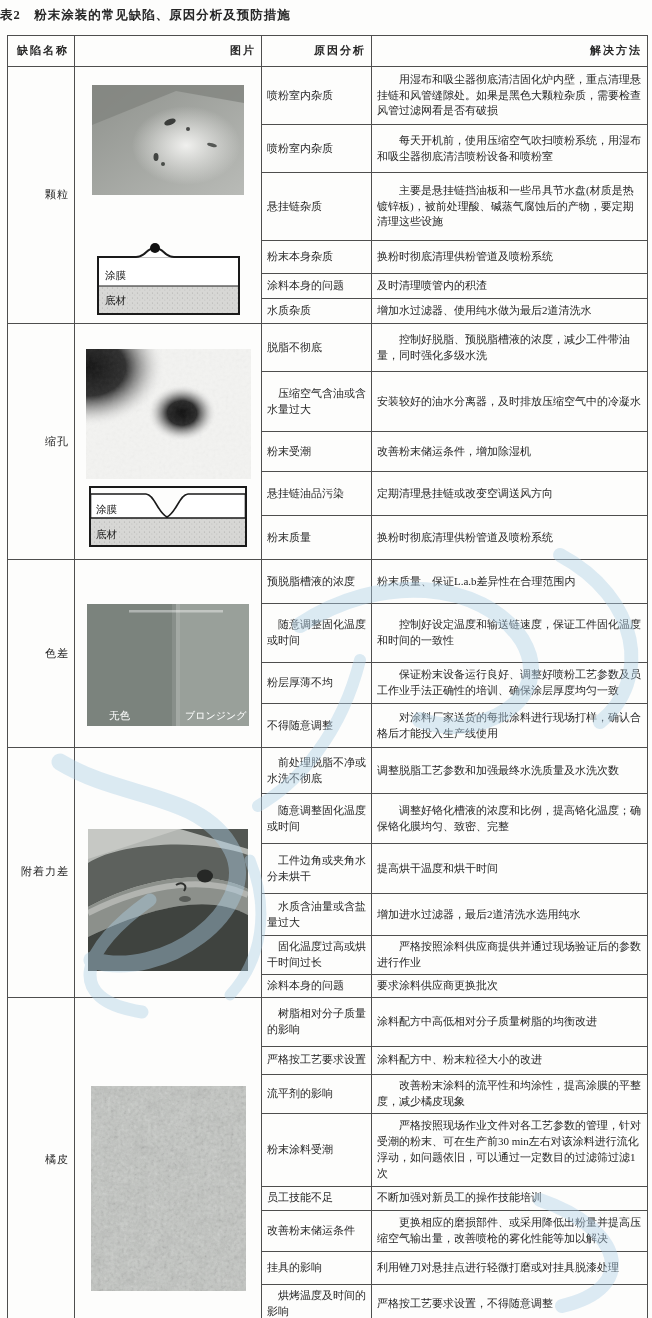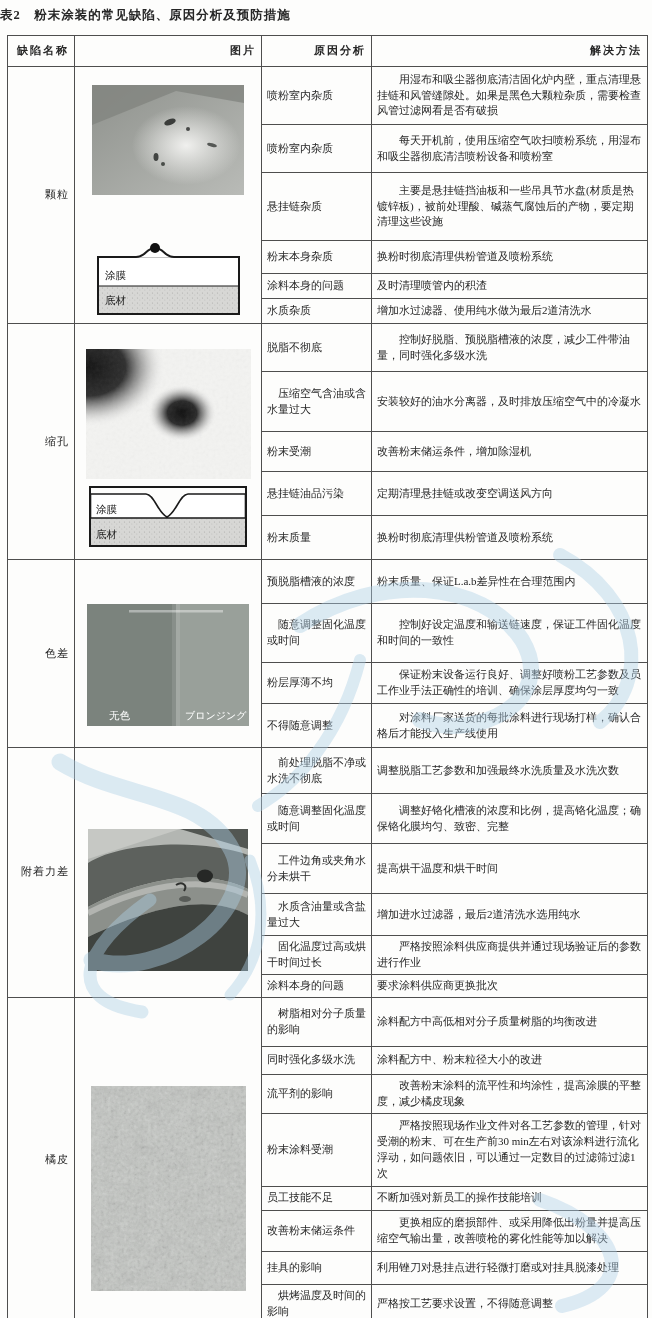--- a/index.html
+++ b/index.html
@@ -382,21 +382,21 @@
     </td>
     <td class="cell-cause">
           <span class="cause-text ind">树脂相对分子质量的影响</span>
         </td>
     <td class="cell-sol">
           <span class="sol-text">涂料配方中高低相对分子质量树脂的均衡改进</span>
         </td>
   </tr>
   <tr style="height:28px">
     <td class="cell-cause">
-          <span class="cause-text">同时强化多级水洗</span>
+          <span class="cause-text">严格按工艺要求设置</span>
         </td>
     <td class="cell-sol">
           <span class="sol-text">涂料配方中、粉末粒径大小的改进</span>
         </td>
   </tr>
   <tr style="height:39px">
     <td class="cell-cause">
           <span class="cause-text">流平剂的影响</span>
         </td>
     <td class="cell-sol">

